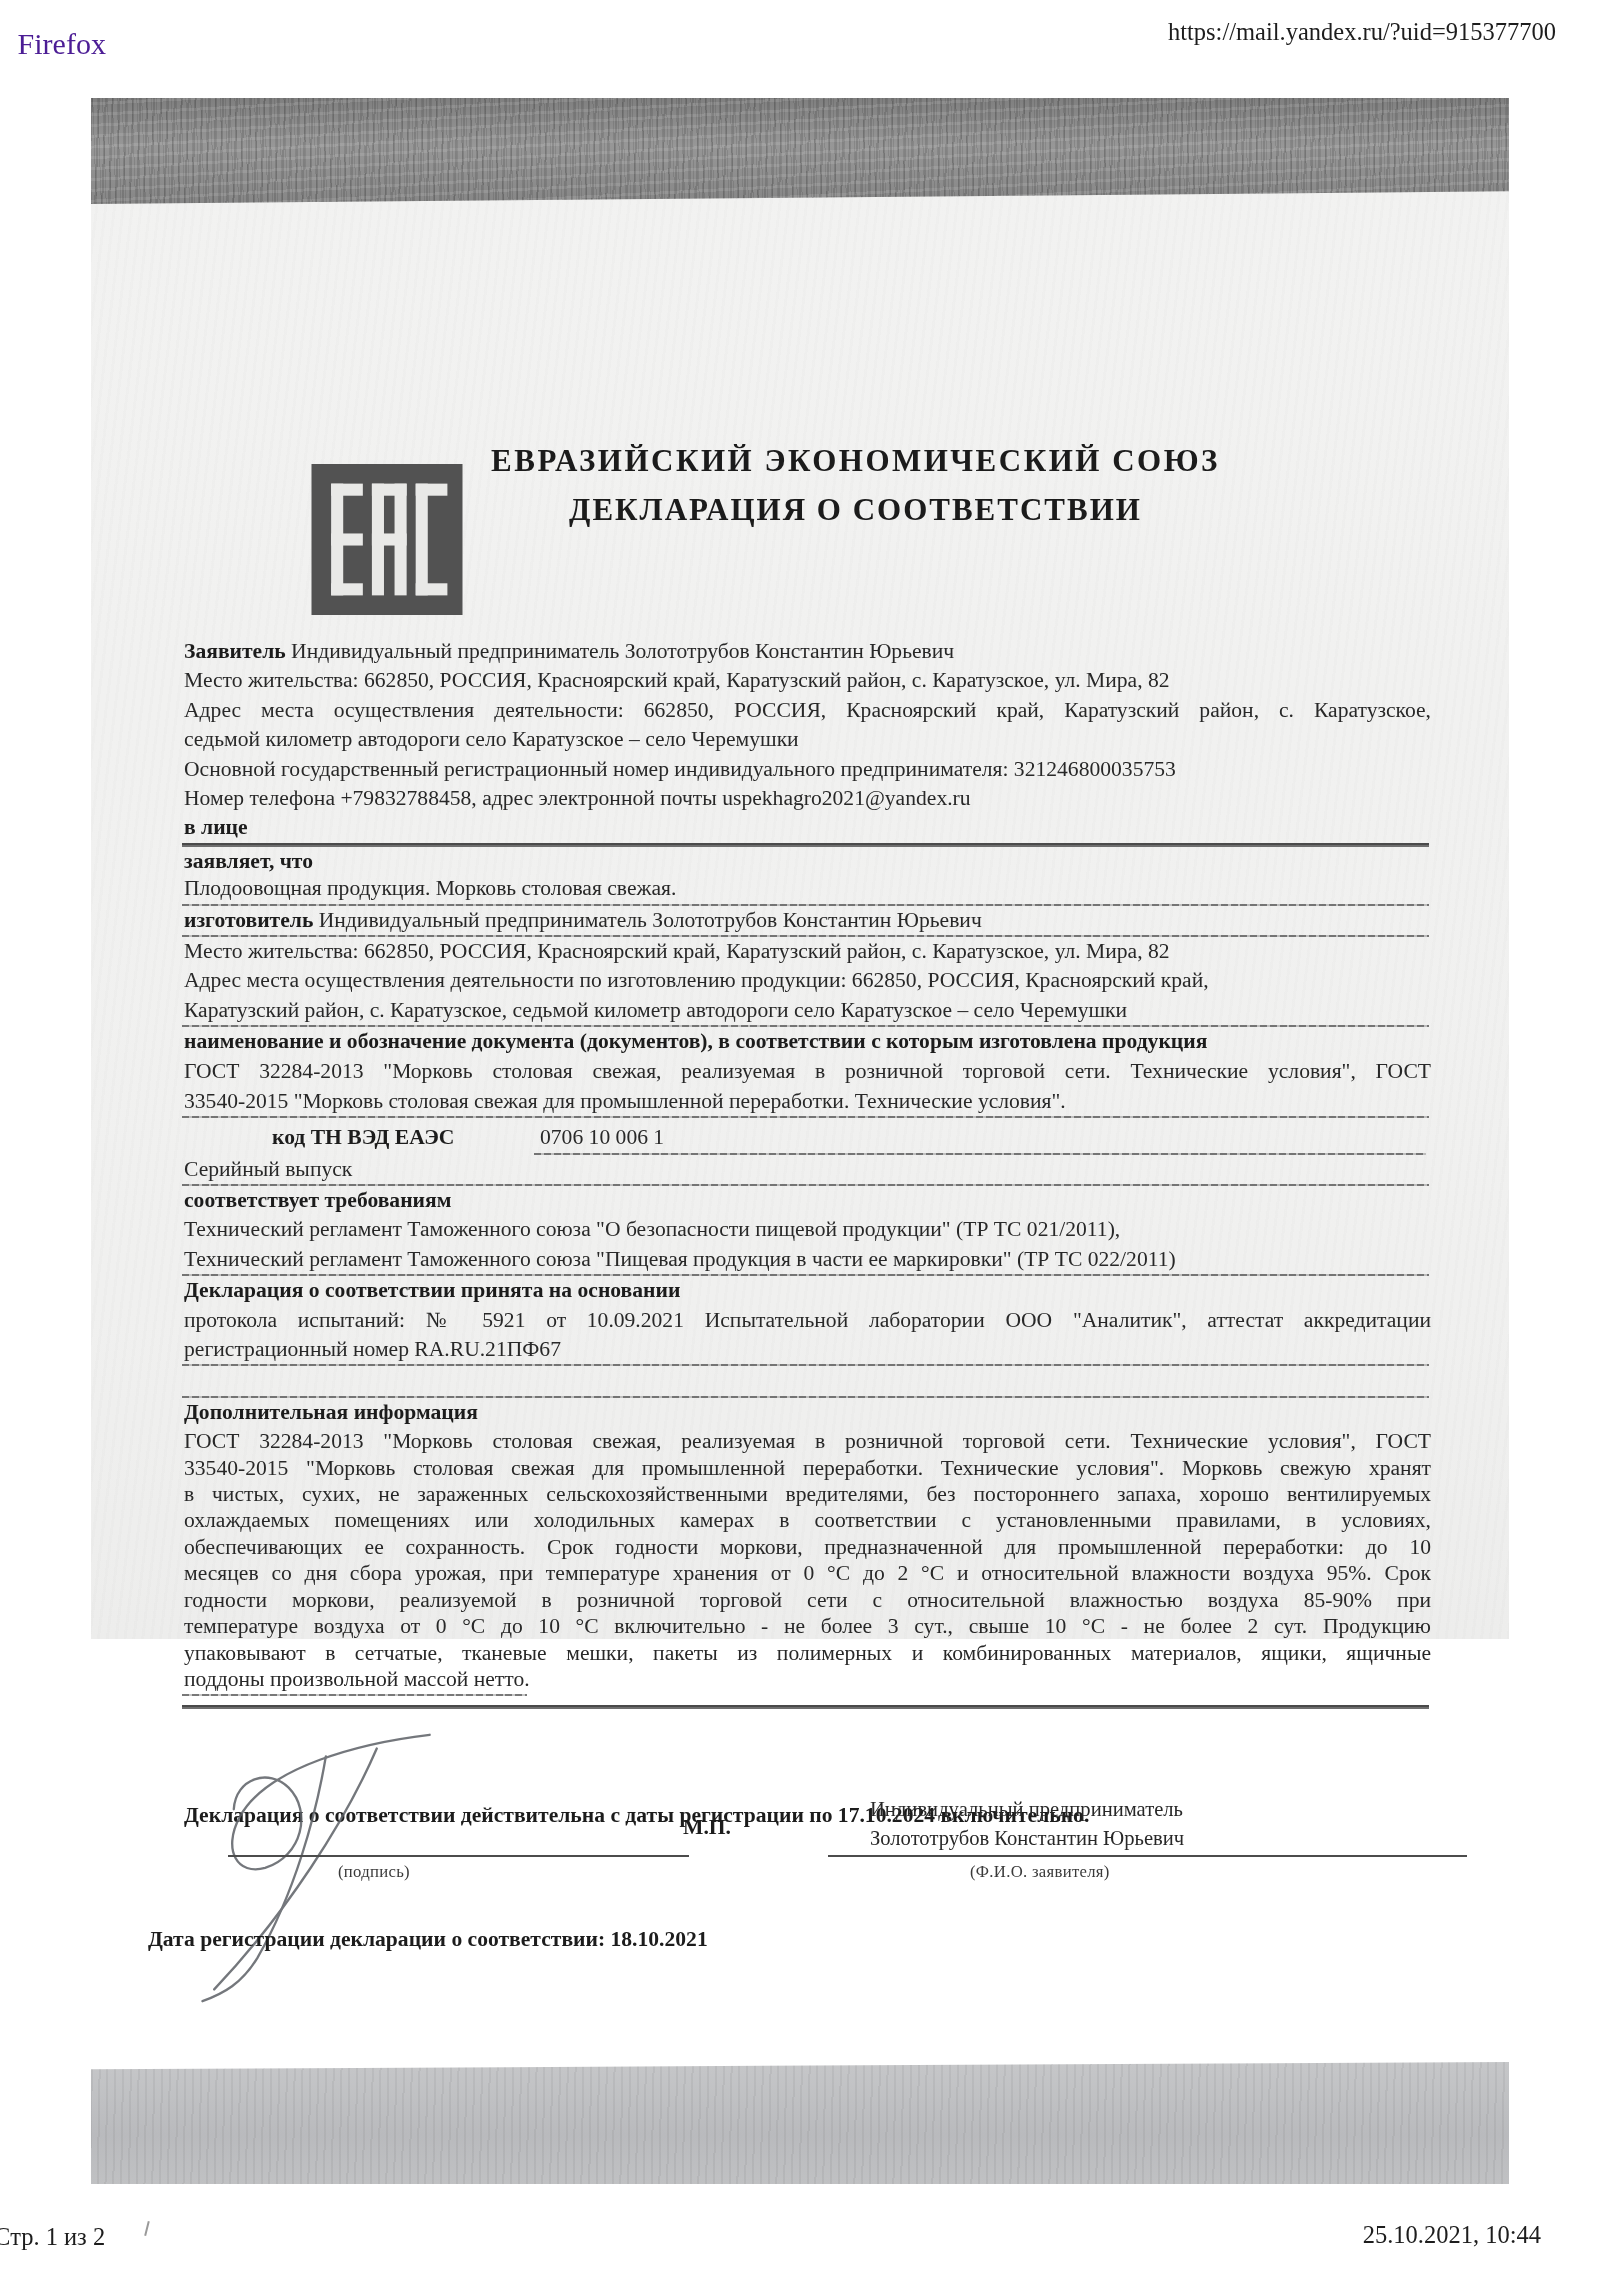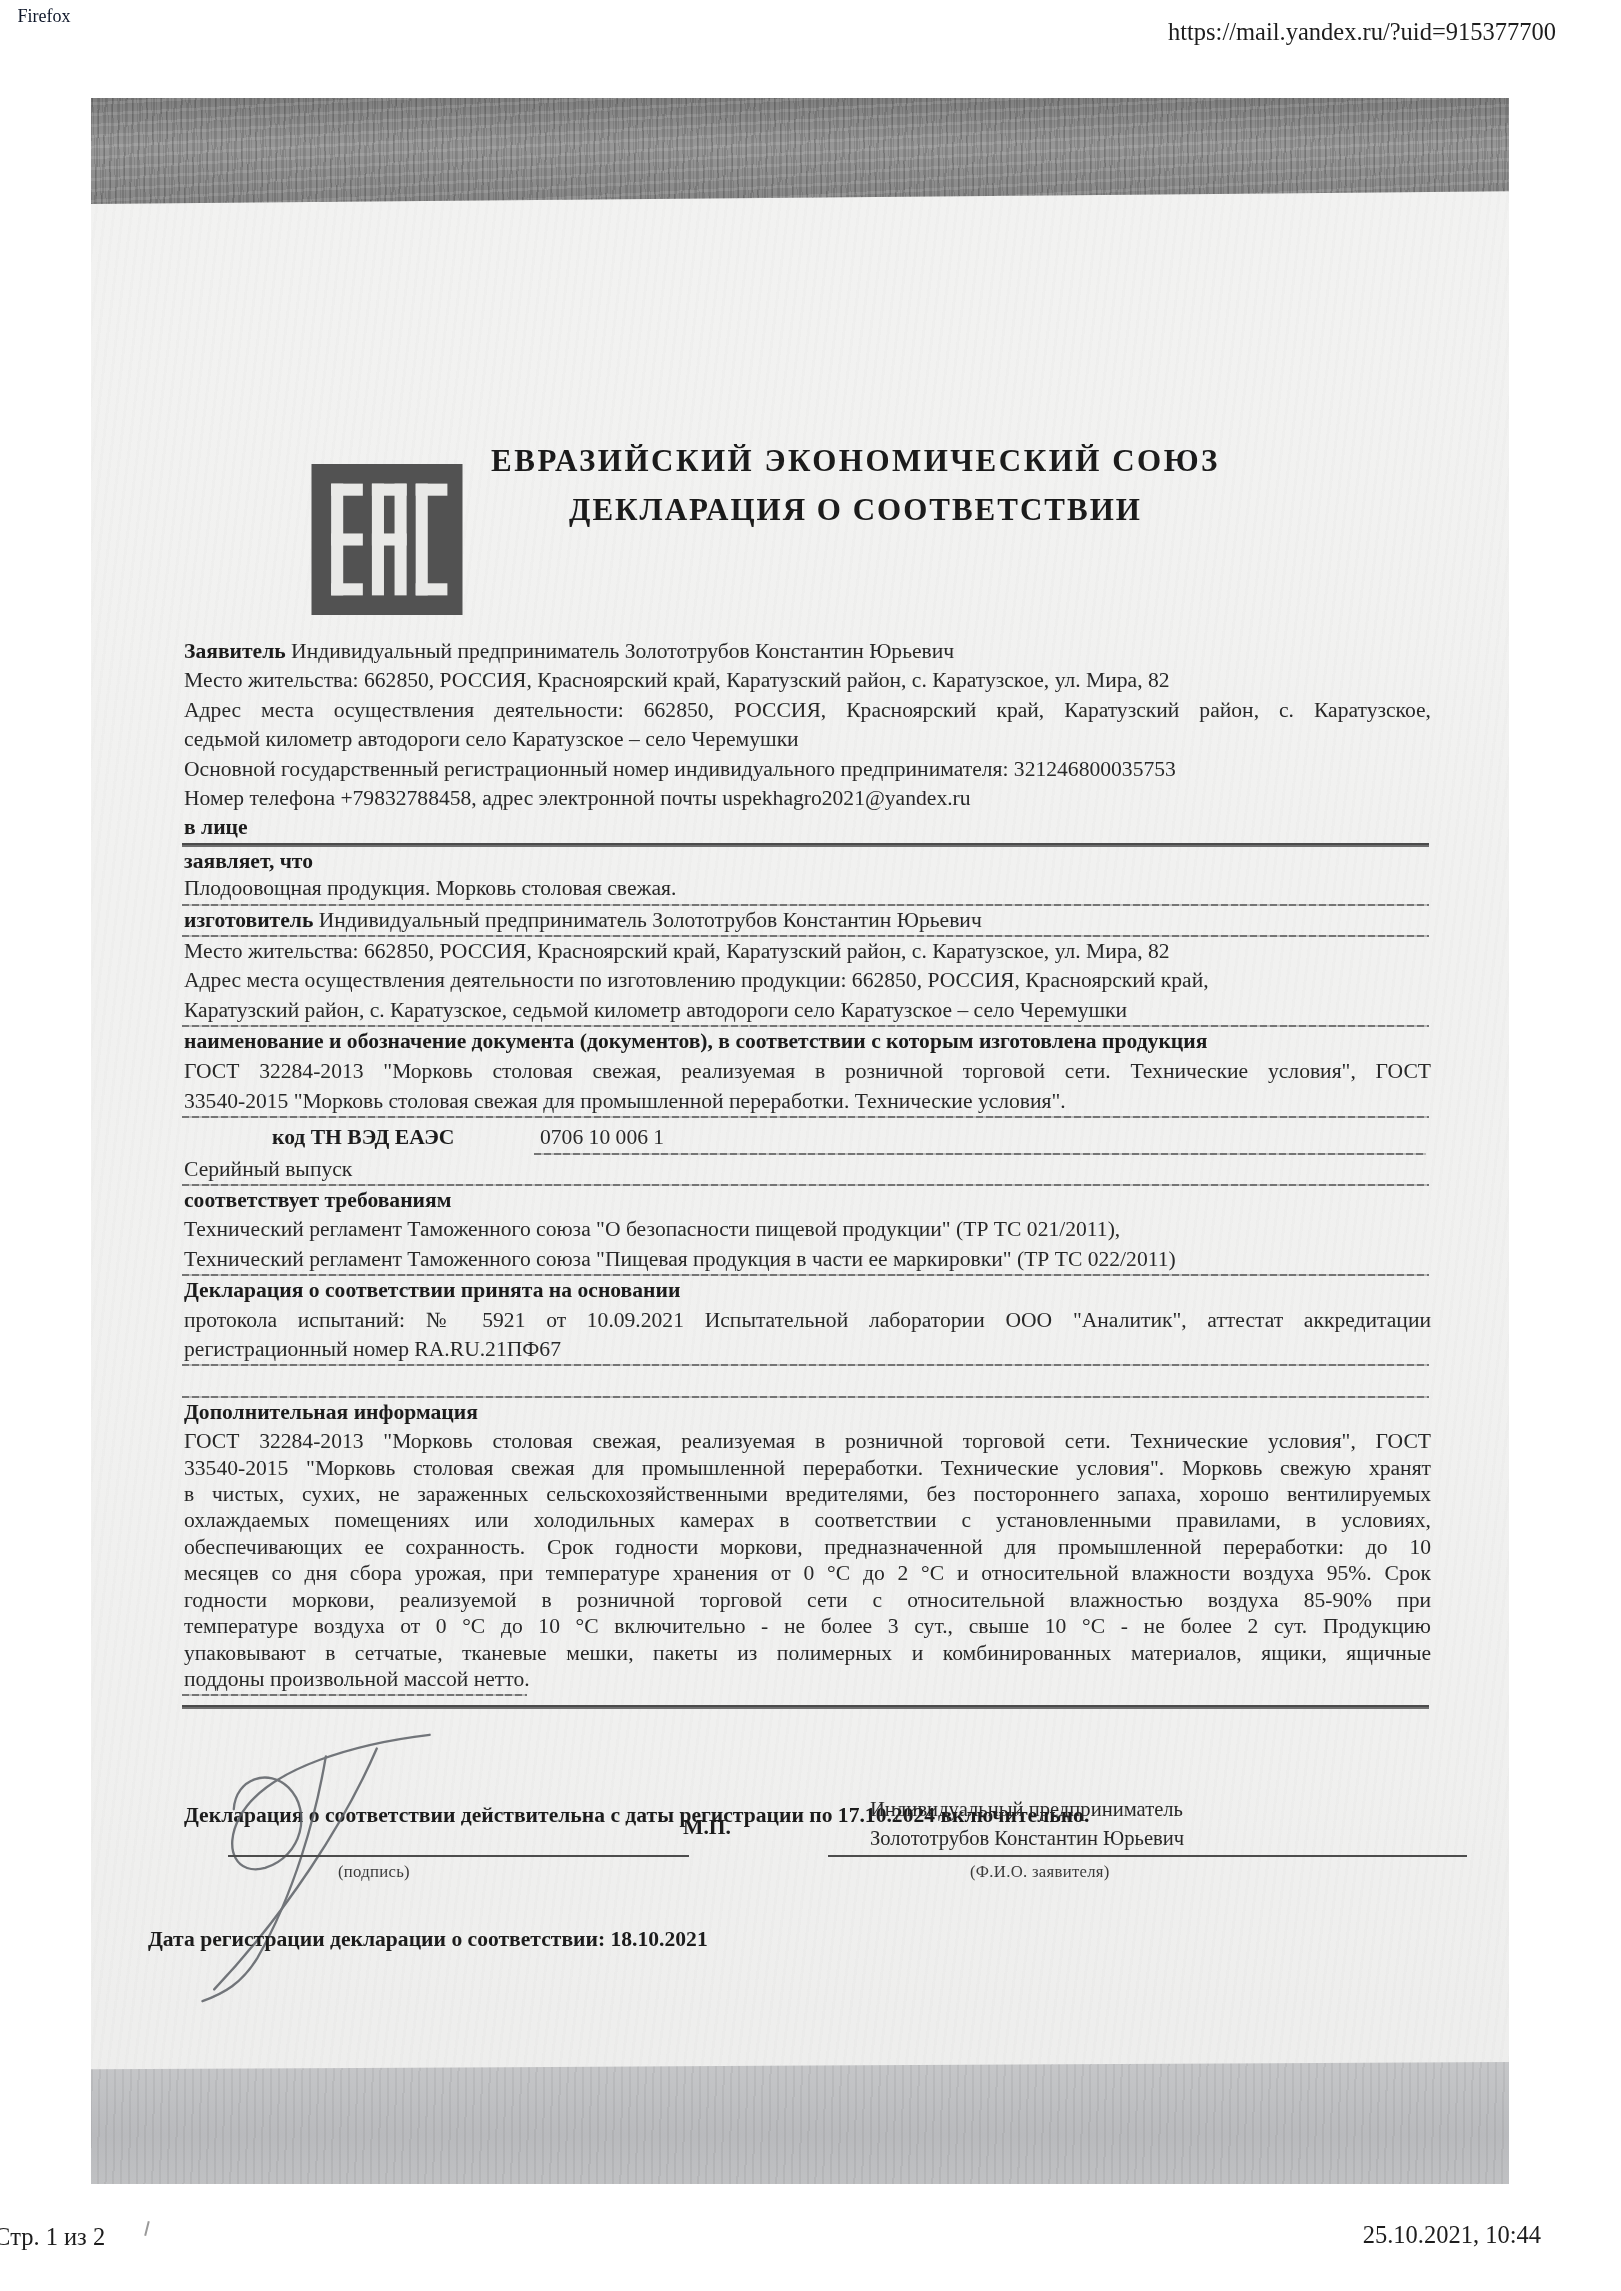--- a/index.html
+++ b/index.html
@@ -3,28 +3,28 @@
 <meta charset="utf-8">
 <style>
   html,body{margin:0;padding:0;}
   body{
     width:1621px;height:2292px;position:relative;overflow:hidden;
     background:#ffffff;
     font-family:"Liberation Serif","DejaVu Serif",serif;
     color:#282828;
   }
   
-  .hdr-app{position:absolute;left:17.6px;top:6px;font-size:18px;color:#0f172a;}
+  .hdr-app{position:absolute;left:17.6px;top:27px;font-size:30px;color:#4c1d95;}
   .hdr-url{position:absolute;right:65px;top:17.6px;font-size:24.5px;color:#1d1d1d;}
   .ftr-page{position:absolute;left:-5.9px;top:2223px;font-size:24.5px;color:#1d1d1d;}
   .ftr-date{position:absolute;right:80px;top:2221px;font-size:24.5px;color:#1d1d1d;text-align:center;}
   .tick{position:absolute;left:146px;top:2221px;width:2px;height:14.7px;background:#9a9a9a;transform:rotate(14deg);}
   
   .scan{
-    position:absolute;left:91px;top:98px;width:1418px;height:2086px;
+    position:absolute;left:91px;top:98px;width:1418px;height:1541px;
     background:
       repeating-linear-gradient(97deg, rgba(0,0,0,.012) 0 2.9px, transparent 2.9px 8.8px),
       linear-gradient(180deg,#f2f2f1 0%,#f0f0ef 78%,#ededec 100%);
   }
   .band{
     position:absolute;left:0;top:0;width:100%;height:106px;
     background:
       repeating-linear-gradient(92deg, rgba(0,0,0,.13) 0 2px, transparent 2px 6.9px),
       repeating-linear-gradient(-3deg, rgba(255,255,255,.10) 0 2.9px, transparent 2.9px 10.8px),
       repeating-linear-gradient(88deg, rgba(0,0,0,.10) 0 1px, transparent 1px 4.9px),

